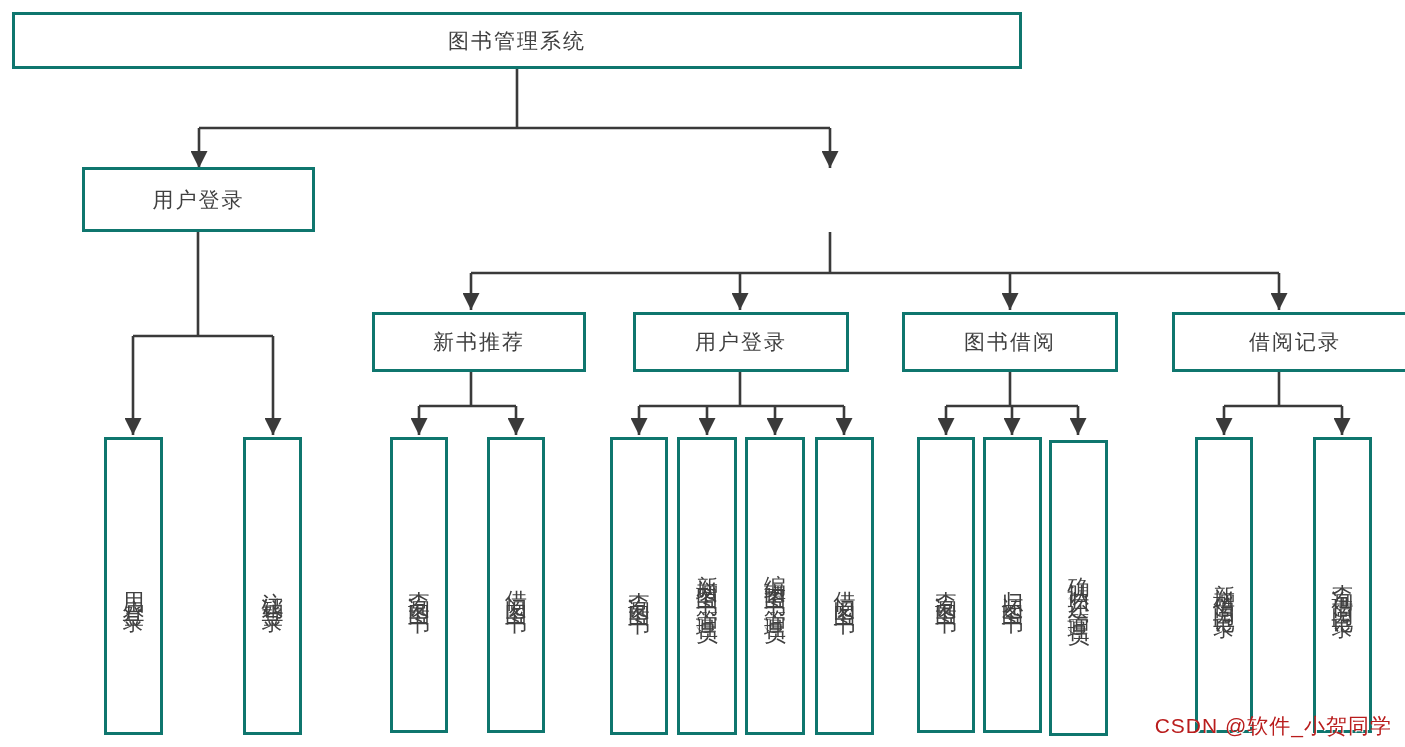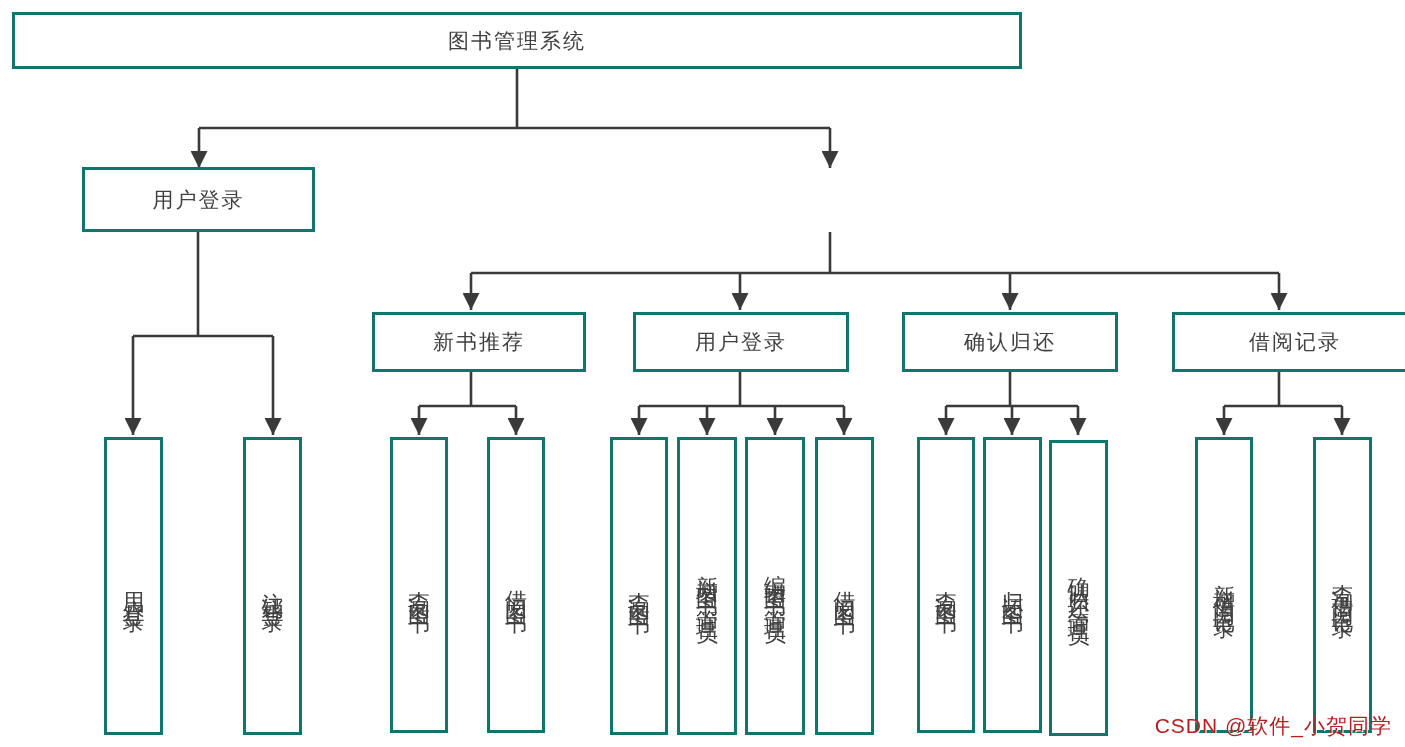--- a/index.html
+++ b/index.html
@@ -109,21 +109,21 @@
     <line class="wire" x1="1224" y1="406" x2="1224" y2="435" marker-end="url(#arrow)"></line>
     <line class="wire" x1="1342" y1="406" x2="1342" y2="435" marker-end="url(#arrow)"></line>
   </svg>
 
   <div class="node" style="left:12px; top:12px; width:1010px; height:57px;">图书管理系统</div>
 
   <div class="node" style="left:82px; top:167px; width:233px; height:65px;">用户登录</div>
 
   <div class="node" style="left:372px; top:312px; width:214px; height:60px;">新书推荐</div>
   <div class="node" style="left:633px; top:312px; width:216px; height:60px;">用户登录</div>
-  <div class="node" style="left:902px; top:312px; width:216px; height:60px;">确认归还</div>
+  <div class="node" style="left:902px; top:312px; width:216px; height:60px;">图书借阅</div>
   <div class="node" style="left:1172px; top:312px; width:246px; height:60px;">借阅记录</div>
 
   <div class="node v" style="left:104px; top:437px; width:59px; height:298px;">用户登录</div>
   <div class="node v" style="left:243px; top:437px; width:59px; height:298px;">注销登录</div>
 
   <div class="node v" style="left:390px; top:437px; width:58px; height:296px;">查询图书</div>
   <div class="node v" style="left:487px; top:437px; width:58px; height:296px;">借阅图书</div>
 
   <div class="node v" style="left:610px; top:437px; width:58px; height:298px;">查询图书</div>
   <div class="node v" style="left:677px; top:437px; width:60px; height:298px;">新增图书（管理员）</div>

